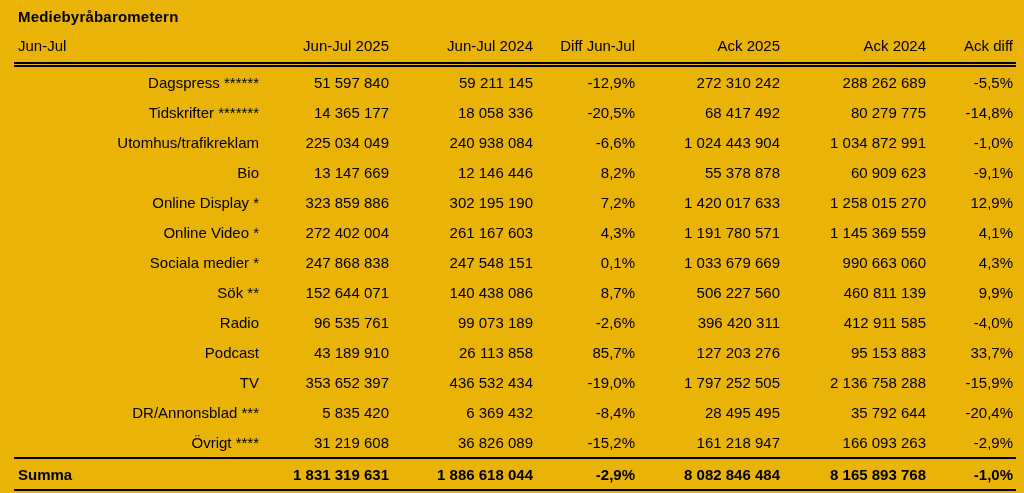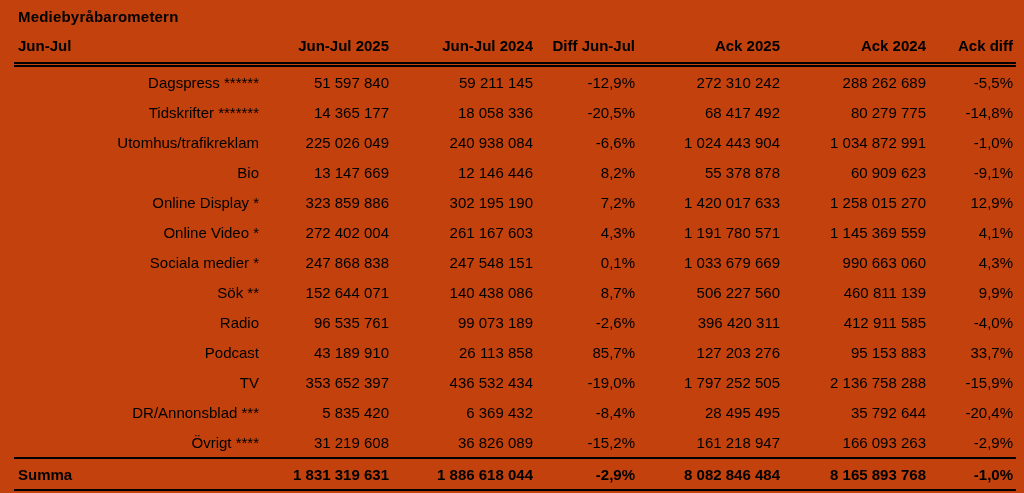--- a/index.html
+++ b/index.html
@@ -6,42 +6,42 @@
     margin: 0;
     padding: 0;
     background: #ffffff;
     font-family: "Liberation Sans", sans-serif;
     color: #000000;
   }
   .page {
     position: relative;
     width: 1024px;
     height: 493px;
-    background: #c2410c;
+    background: #eab308;
     overflow: hidden;
   }
   .title {
     margin: 8px 0 0 18px;
     font-size: 15px;
     font-weight: bold;
     letter-spacing: 0.2px;
   }
   table.barometer {
     margin: 6px 0 0 14px;
     width: 1002px;
     border-collapse: collapse;
     table-layout: fixed;
   }
   table.barometer th, table.barometer td {
     font-size: 15px;
     white-space: nowrap;
     overflow: hidden;
   }
   thead th {
-    font-weight: bold;
+    font-weight: normal;
     text-align: right;
     vertical-align: bottom;
     padding: 6px 0 8px 0;
     border-bottom: 5px double #000;
   }
   thead th.label-col {
     text-align: left;
     padding-left: 4px;
   }
   tbody td {
@@ -113,21 +113,21 @@
     <td class="label num-label">Tidskrifter *******</td>
     <td class="num">14 365 177</td>
     <td class="num">18 058 336</td>
     <td class="num">-20,5%</td>
     <td class="num">68 417 492</td>
     <td class="num">80 279 775</td>
     <td class="num last">-14,8%</td>
   </tr>
         <tr>
     <td class="label num-label">Utomhus/trafikreklam</td>
-    <td class="num">225 026 049</td>
+    <td class="num">225 034 049</td>
     <td class="num">240 938 084</td>
     <td class="num">-6,6%</td>
     <td class="num">1 024 443 904</td>
     <td class="num">1 034 872 991</td>
     <td class="num last">-1,0%</td>
   </tr>
         <tr>
     <td class="label num-label">Bio</td>
     <td class="num">13 147 669</td>
     <td class="num">12 146 446</td>

